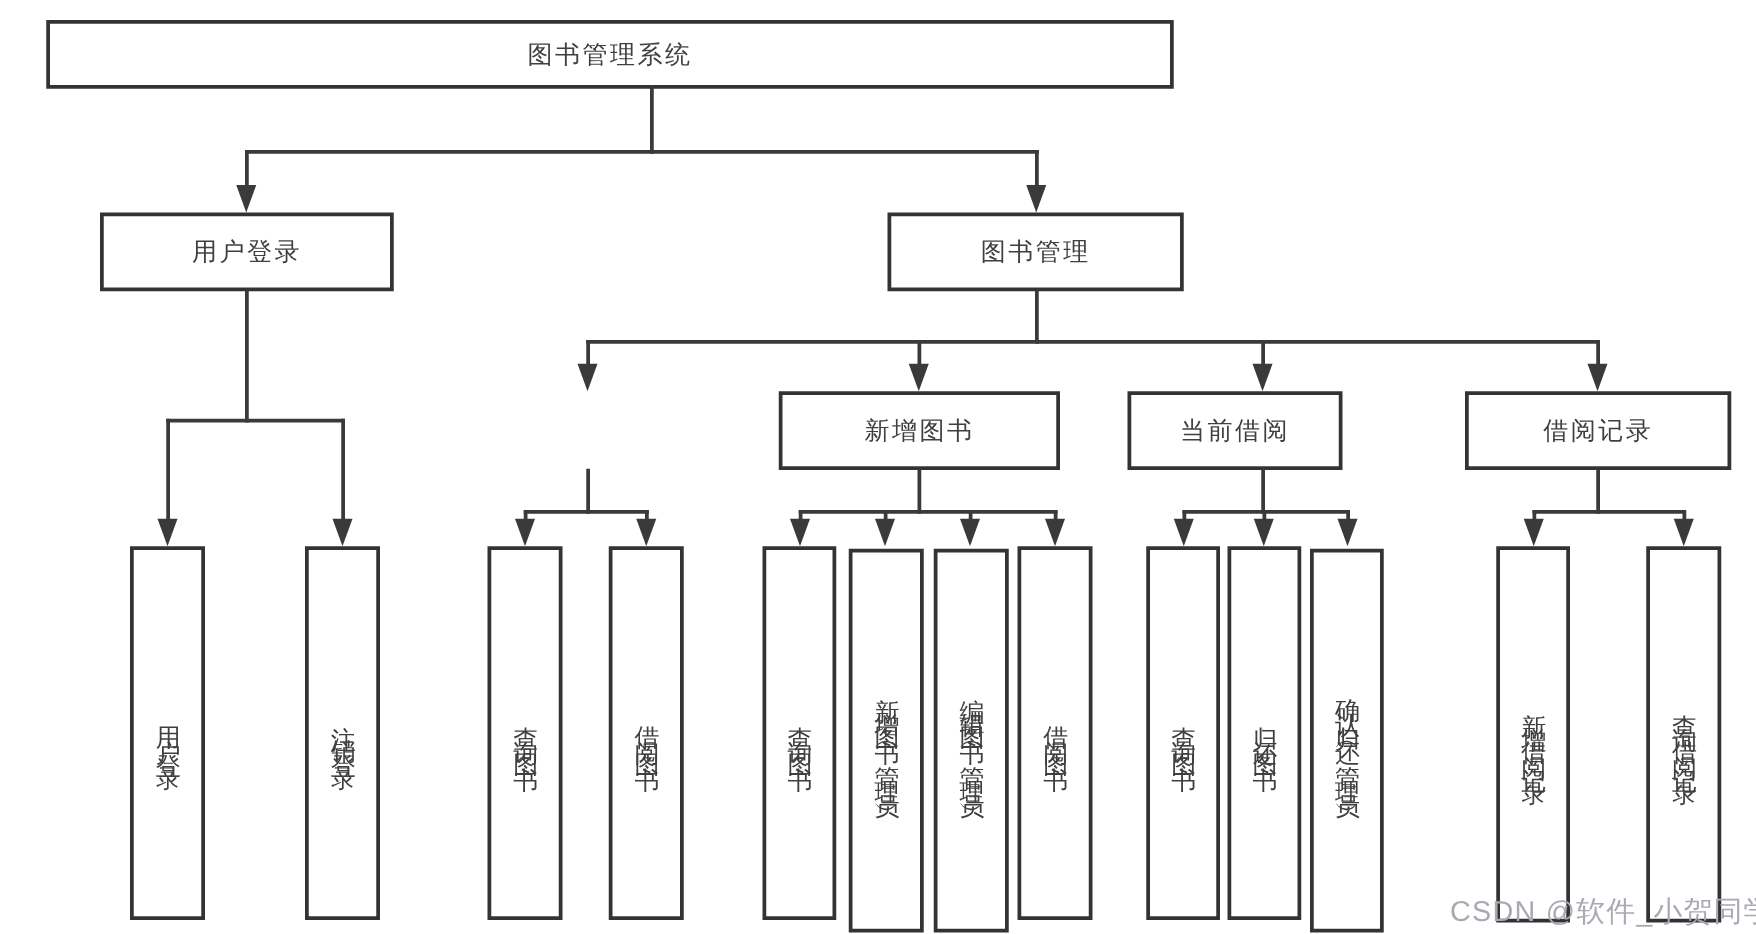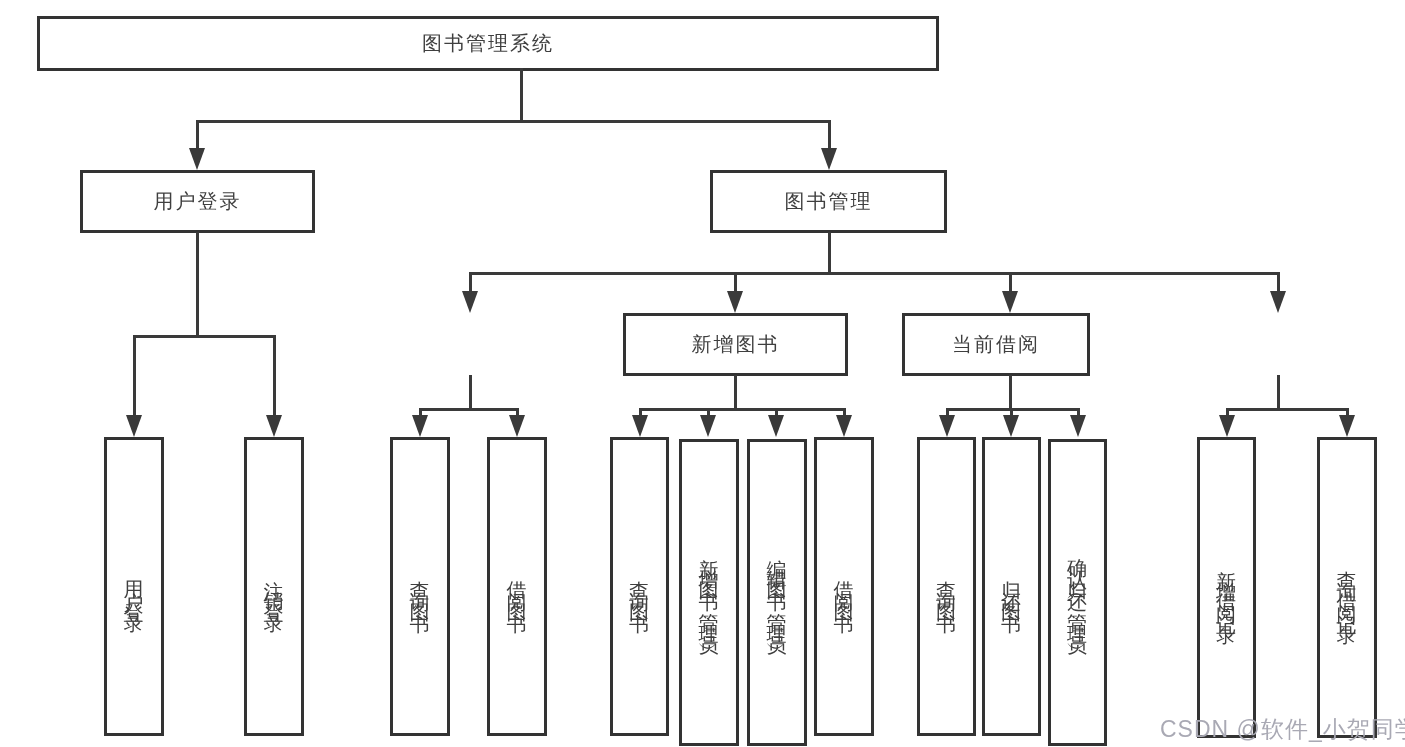--- a/index.html
+++ b/index.html
@@ -56,21 +56,22 @@
   <div class="line" style="left:469px;top:272px;width:3px;height:21px;"></div>
   <div class="line" style="left:734px;top:272px;width:3px;height:21px;"></div>
   <div class="line" style="left:1009px;top:272px;width:3px;height:21px;"></div>
   <div class="line" style="left:1277px;top:272px;width:3px;height:21px;"></div>
   <div class="arrow" style="left:462px;top:291px;"></div>
   <div class="arrow" style="left:727px;top:291px;"></div>
   <div class="arrow" style="left:1002px;top:291px;"></div>
   <div class="arrow" style="left:1270px;top:291px;"></div>
 
   <div class="node hlabel" style="left:623px;top:313px;width:225px;height:63px;">新增图书</div>
-  <div class="node hlabel" style="left:902px;top:313px;width:188px;height:63px;">当前借阅</div>
+  <div class="node hlabel" style="left:902px;top:313px;width:172px;height:63px;">当前借阅</div>
+  <div class="node hlabel" style="left:1172px;top:313px;width:213px;height:63px;">借阅记录</div>
 
   <div class="line" style="left:469px;top:375px;width:3px;height:36px;"></div>
   <div class="line" style="left:419px;top:408px;width:100px;height:3px;"></div>
   <div class="line" style="left:419px;top:408px;width:3px;height:10px;"></div>
   <div class="line" style="left:516px;top:408px;width:3px;height:10px;"></div>
   <div class="arrow" style="left:412px;top:415px;"></div>
   <div class="arrow" style="left:509px;top:415px;"></div>
 
   <div class="line" style="left:734px;top:375px;width:3px;height:36px;"></div>
   <div class="line" style="left:639px;top:408px;width:207px;height:3px;"></div>

